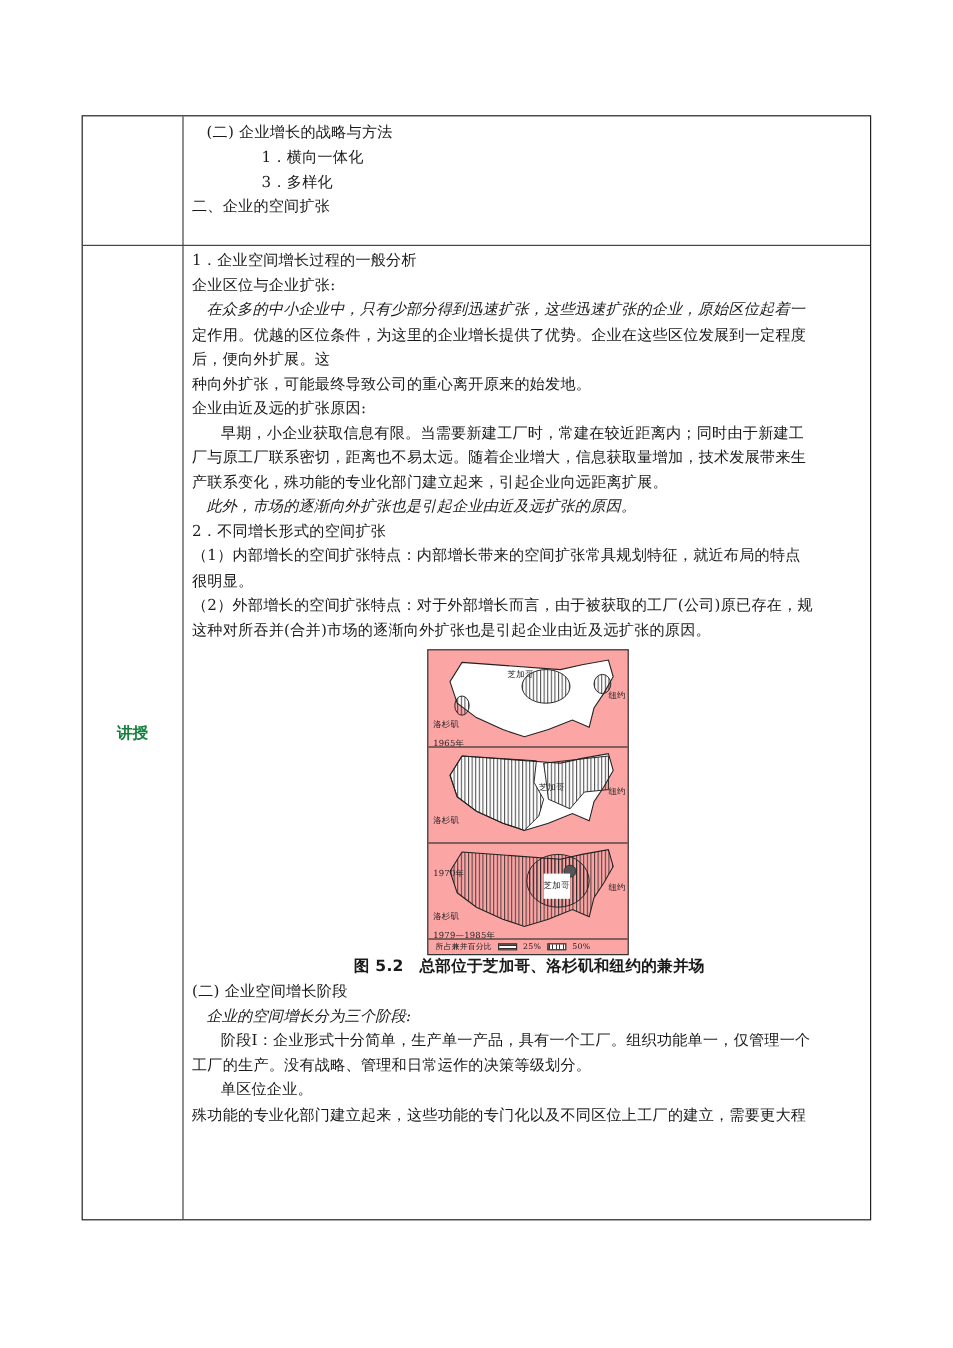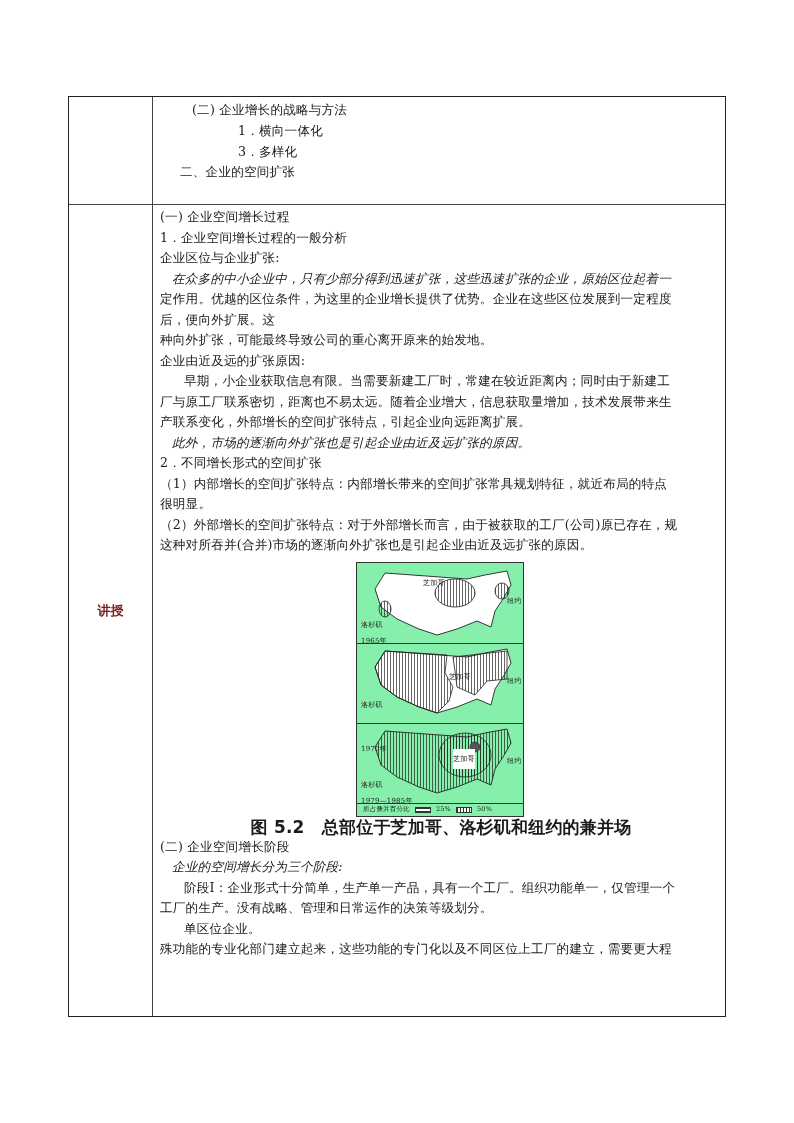--- a/index.html
+++ b/index.html
@@ -4,69 +4,68 @@
 <style>
   html, body { margin: 0; padding: 0; background: #ffffff; }
   body { width: 794px; height: 1123px; position: relative; overflow: hidden;
          font-family: "DejaVu Serif", "Liberation Serif", serif; color: #1a1a1a; }
   .page-table { position: absolute; left: 68px; top: 96px; width: 658px; height: 921px;
                 border: 1px solid #222; box-sizing: border-box; }
   .col-divider { position: absolute; left: 83px; top: 0; bottom: 0; width: 0; border-left: 1px solid #444; }
   .row-divider { position: absolute; left: 0; right: 0; top: 107px; height: 0; border-top: 1px solid #444; }
   .label-cell { position: absolute; left: 0; top: 108px; width: 83px; height: 811px;
                 display: flex; align-items: center; justify-content: center; }
-  .label-text { font-family: Liberation Mono, monospace; font-weight: bold; font-size: 13px; color: #7f1d1d; }
+  .label-text { font-family: Liberation Mono, monospace; font-weight: bold; font-size: 13px; color: #15803d; }
   .content { position: absolute; left: 91px; width: 562px; font-size: 12.6px; line-height: 20.5px; letter-spacing: 0.2px; }
   .content p { margin: 0; white-space: nowrap; }
-  .top-block { top: 2px; margin-left: 20px; }
+  .top-block { top: 2px; }
   .top-block .l1 { padding-left: 12px; line-height: 21px; }
   .top-block .sub { padding-left: 58px; line-height: 21px; }
   .main-block { top: 110px; }
   .indent1 { padding-left: 12px; font-style: italic; }
   .indent2 { padding-left: 24px; }
-  .figure { position: relative; margin: 6px 0 0 196px; width: 168px; height: 255px; border: 1px solid #333; box-sizing: border-box; background: #86efac; }
+  .figure { position: relative; margin: 6px 0 0 196px; width: 168px; height: 255px; border: 1px solid #333; box-sizing: border-box; background: #fca5a5; }
   .panel { position: absolute; left: 0; width: 166px; height: 80px; border-bottom: 1px solid #333; }
   .panel svg { position: absolute; left: 0; top: 0; }
   .map-lbl { position: absolute; font-size: 7px; color: #222; white-space: nowrap; font-family: "DejaVu Serif", serif; }
   .legend { position: absolute; left: 0; bottom: 0; width: 166px; height: 12px; font-size: 6.5px; display: flex; align-items: center; gap: 5px; padding-left: 6px; box-sizing: border-box; }
   .legend .sw { display: inline-block; width: 16px; height: 6px; border: 1px solid #333; box-sizing: border-box; }
   .sw25 { background: repeating-linear-gradient(0deg, #333 0 1px, #fff 1px 3px); }
   .sw50 { background: repeating-linear-gradient(90deg, #333 0 1px, #fff 1px 3px); }
-  .caption { margin-top: 6px; text-align: center; font-family: "DejaVu Sans", "Liberation Sans", sans-serif; font-weight: bold; font-size: 17px; line-height: 20px; }
+  .caption { margin-top: 6px; text-align: center; font-family: "DejaVu Sans", "Liberation Sans", sans-serif; font-weight: bold; font-size: 13px; line-height: 20px; }
 </style>
 </head>
 <body>
 
 <div class="page-table">
   <div class="col-divider"></div>
   <div class="row-divider"></div>
 
   <div class="label-cell">
     <span class="label-text">讲授</span>
   </div>
 
   <div class="content top-block">
     <p class="l1">(二) 企业增长的战略与方法</p>
     <p class="sub">1．横向一体化</p>
     <p class="sub">3．多样化</p>
     <p>二、企业的空间扩张</p>
   </div>
 
   <div class="content main-block">
-    <p>(一) 企业空间增长过程</p>
     <p>1．企业空间增长过程的一般分析</p>
     <p>企业区位与企业扩张:</p>
     <p class="indent1">在众多的中小企业中，只有少部分得到迅速扩张，这些迅速扩张的企业，原始区位起着一</p>
     <p>定作用。优越的区位条件，为这里的企业增长提供了优势。企业在这些区位发展到一定程度</p>
     <p>后，便向外扩展。这</p>
     <p>种向外扩张，可能最终导致公司的重心离开原来的始发地。</p>
     <p>企业由近及远的扩张原因:</p>
     <p class="indent2">早期，小企业获取信息有限。当需要新建工厂时，常建在较近距离内；同时由于新建工</p>
     <p>厂与原工厂联系密切，距离也不易太远。随着企业增大，信息获取量增加，技术发展带来生</p>
-    <p>产联系变化，外部增长的空间扩张特点，引起企业向远距离扩展。</p>
+    <p>产联系变化，殊功能的专业化部门建立起来，引起企业向远距离扩展。</p>
     <p class="indent1">此外，市场的逐渐向外扩张也是引起企业由近及远扩张的原因。</p>
     <p>2．不同增长形式的空间扩张</p>
     <p>（1）内部增长的空间扩张特点：内部增长带来的空间扩张常具规划特征，就近布局的特点</p>
     <p>很明显。</p>
     <p>（2）外部增长的空间扩张特点：对于外部增长而言，由于被获取的工厂(公司)原已存在，规</p>
     <p>这种对所吞并(合并)市场的逐渐向外扩张也是引起企业由近及远扩张的原因。</p>
 
     <div class="figure">
 
       <div class="panel" style="top:0;">

